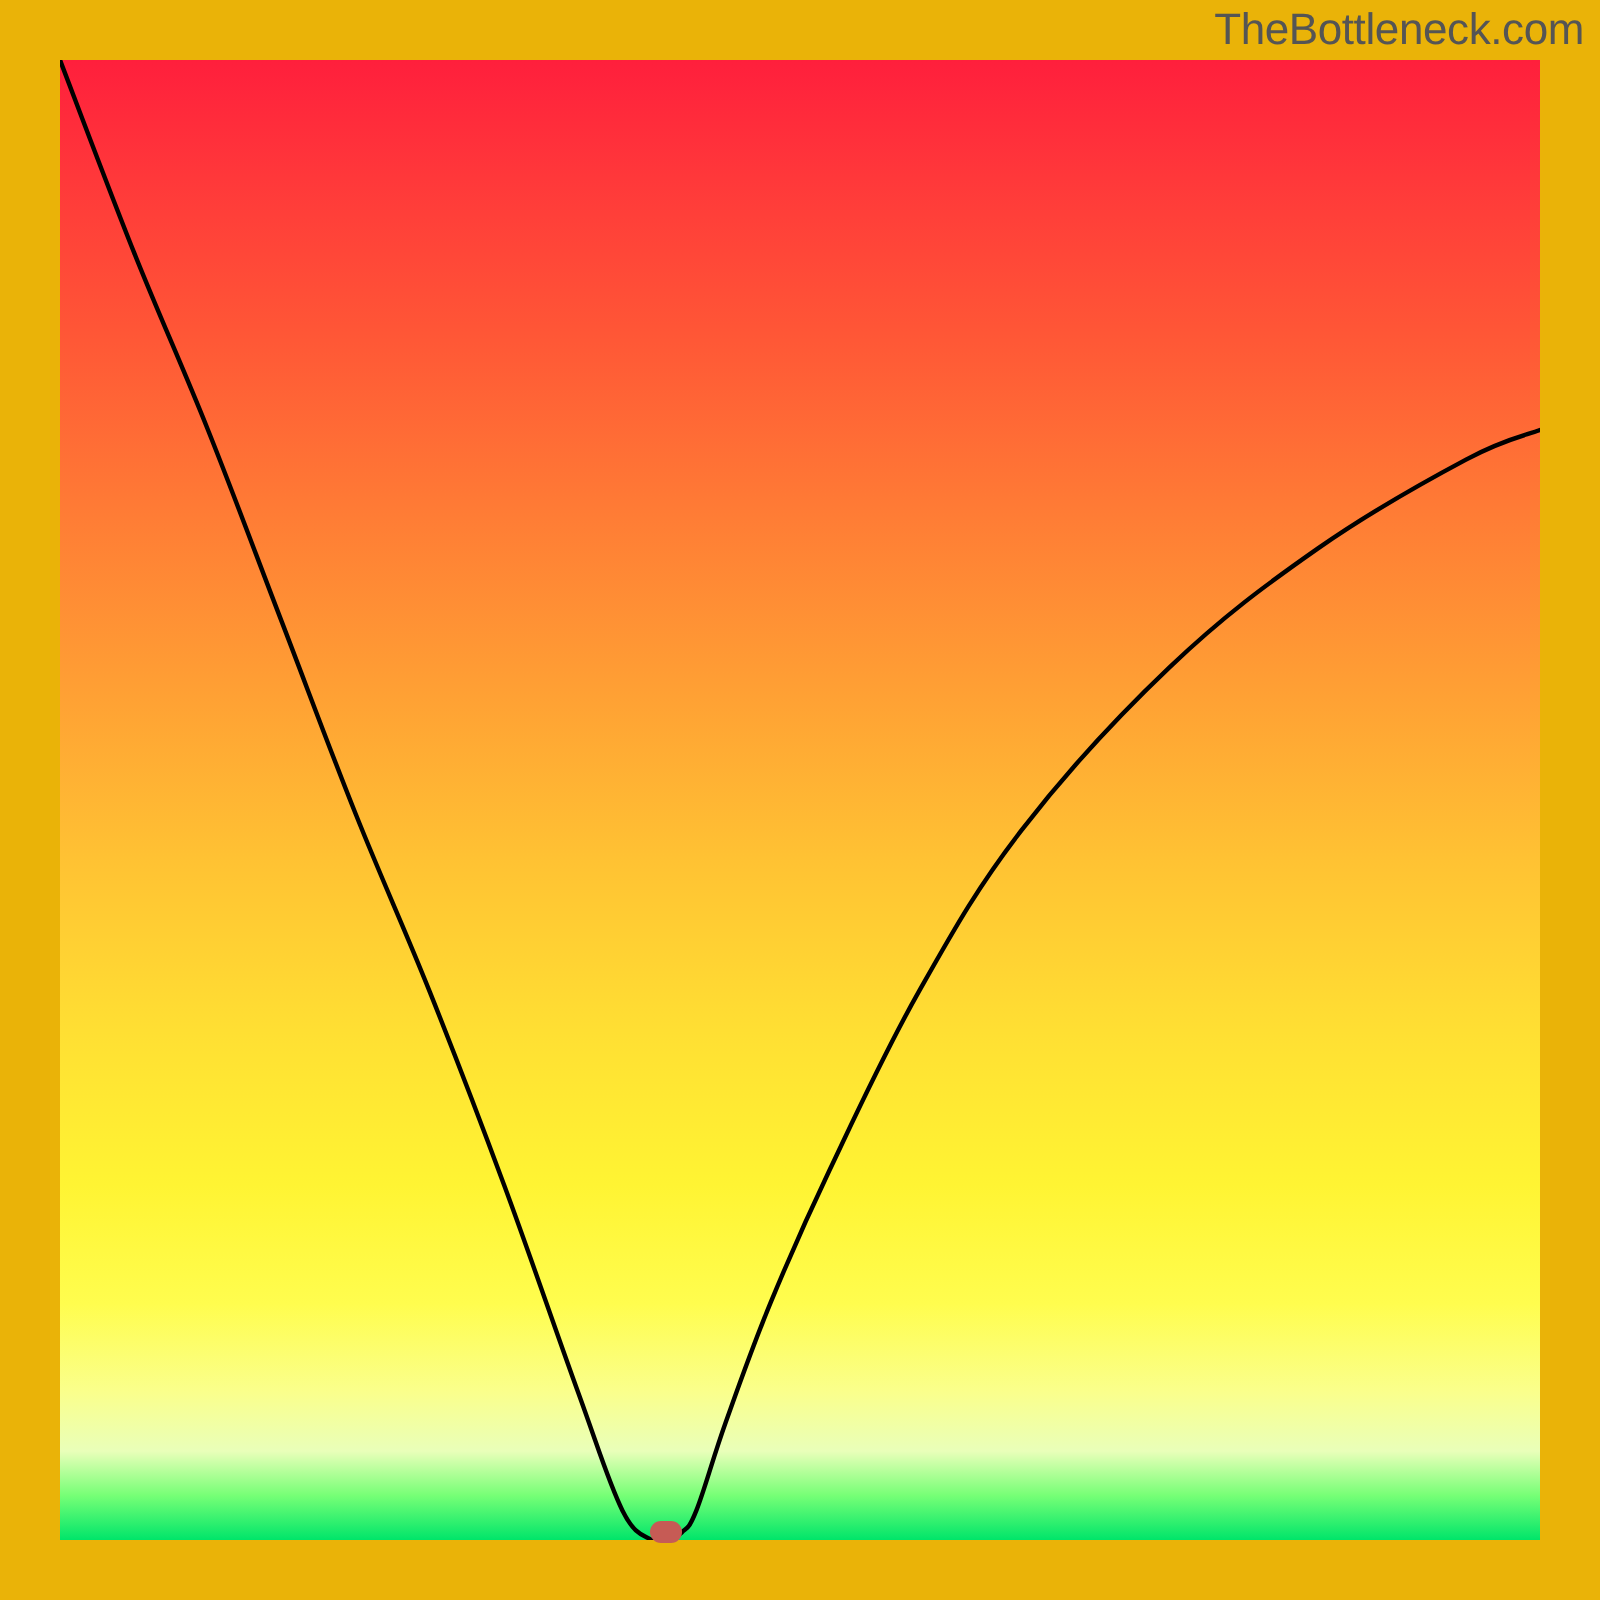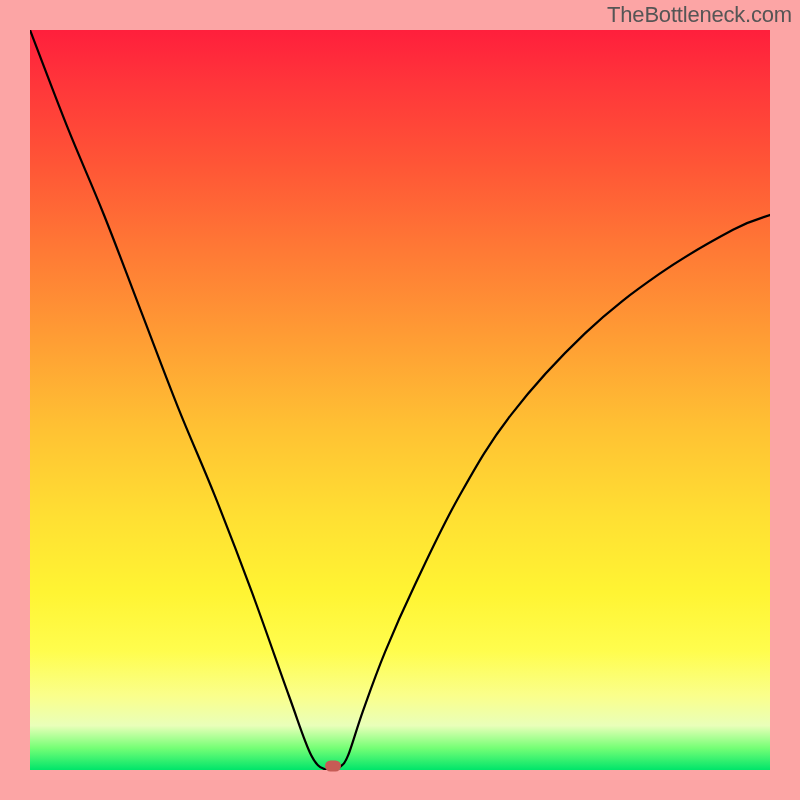--- a/index.html
+++ b/index.html
@@ -7,21 +7,21 @@
     padding: 0;
     width: 800px;
     height: 800px;
     overflow: hidden;
     font-family: Arial, Helvetica, sans-serif;
   }
   .frame {
     position: relative;
     width: 800px;
     height: 800px;
-    background: #fca5a5;
+    background: #eab308;
     box-sizing: border-box;
   }
   .watermark {
     position: absolute;
     top: 2px;
     right: 8px;
     color: #555;
     font-size: 22px;
     font-weight: 500;
     letter-spacing: -0.2px;

